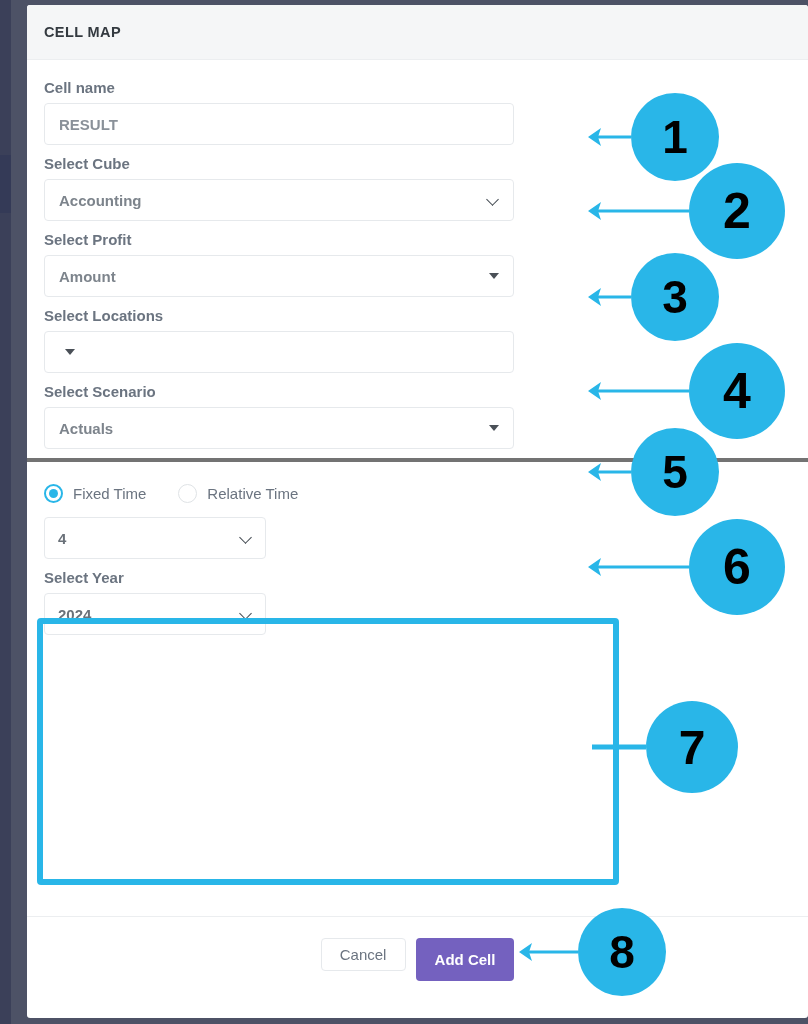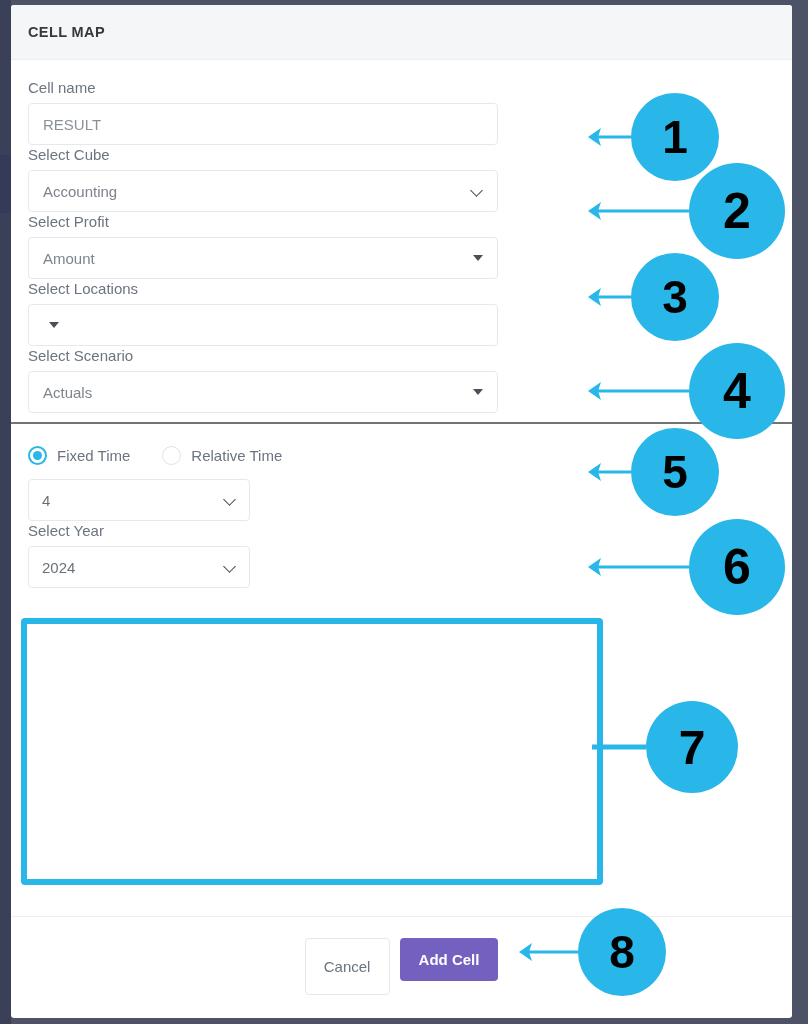--- a/index.html
+++ b/index.html
@@ -43,21 +43,21 @@
     right: 0;
     top: 0;
     width: 16px;
     height: 1024px;
     background: #4d5266;
   }
 
   
   #modal {
     position: absolute;
-    left: 11px;
+    left: 27px;
     top: 5px;
     width: 781px;
     height: 1013px;
     background: #ffffff;
     border-radius: 3px;
     box-sizing: border-box;
     overflow: hidden;
   }
   #modal-header {
     height: 55px;
@@ -80,21 +80,22 @@
     position: relative;
   }
 
   .field-label {
     font-size: 15px;
     color: #6b7480;
     margin-bottom: 5px;
     line-height: 20px;
   }
   .field-block {
-    margin-bottom: 0;
+    margin-bottom: 9px;
+    font-weight: bold;
   }
 
   .text-input,
   .fake-select {
     width: 470px;
     height: 42px;
     box-sizing: border-box;
     border: 1px solid #e6e9ec;
     border-radius: 4px;
     background: #ffffff;
@@ -130,21 +131,21 @@
     width: 0; height: 0;
     border-left: 5px solid transparent;
     border-right: 5px solid transparent;
     border-top: 6px solid #4a5057;
     margin-left: 6px;
   }
 
   
   #time-section {
     margin: 9px -17px 0 -17px;
-    border-top: 2px solid #737373;
+    border-top: 4px solid #737373;
     padding: 22px 7px 20px 17px;
     box-sizing: border-box;
   }
   #radio-row {
     display: flex;
     align-items: center;
     margin-bottom: 14px;
   }
   .radio-opt {
     display: flex;
@@ -212,21 +213,21 @@
     bottom: 0;
     height: 102px;
     border-top: 1px solid #eceef0;
     display: flex;
     align-items: flex-start;
     justify-content: center;
     padding-top: 21px;
     box-sizing: border-box;
   }
   #btn-cancel {
-    height: 57px;
+    height: 33px;
     min-width: 85px;
     background: #fff;
     border: 1px solid #e6e9ec;
     border-radius: 4px;
     color: #6b7480;
     font-size: 15px;
     font-family: "Liberation Sans", sans-serif;
     cursor: pointer;
     padding: 0 16px;
   }

